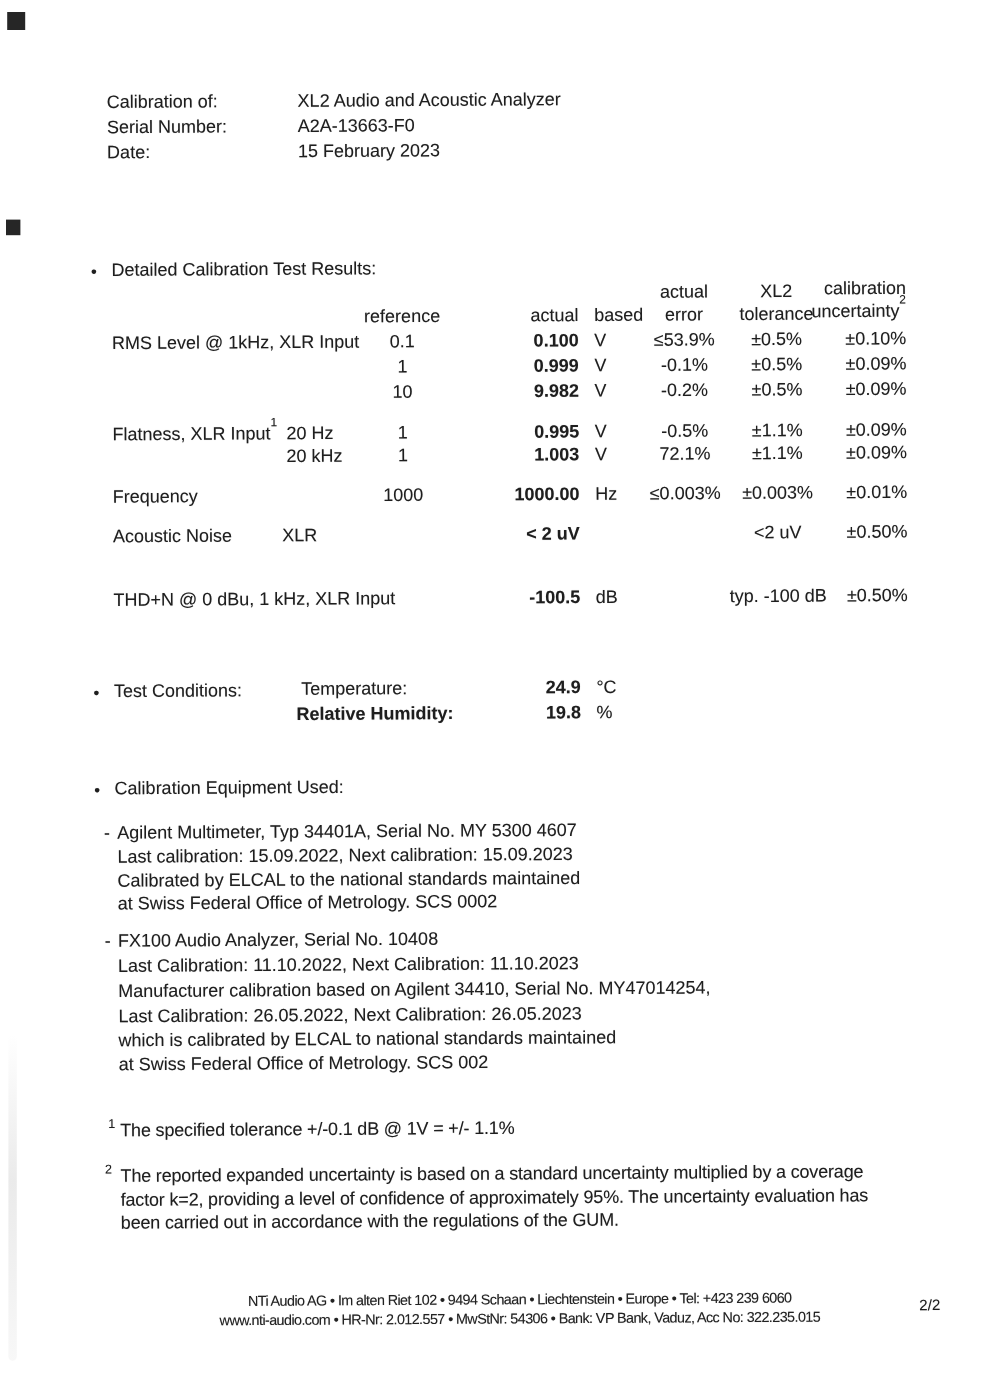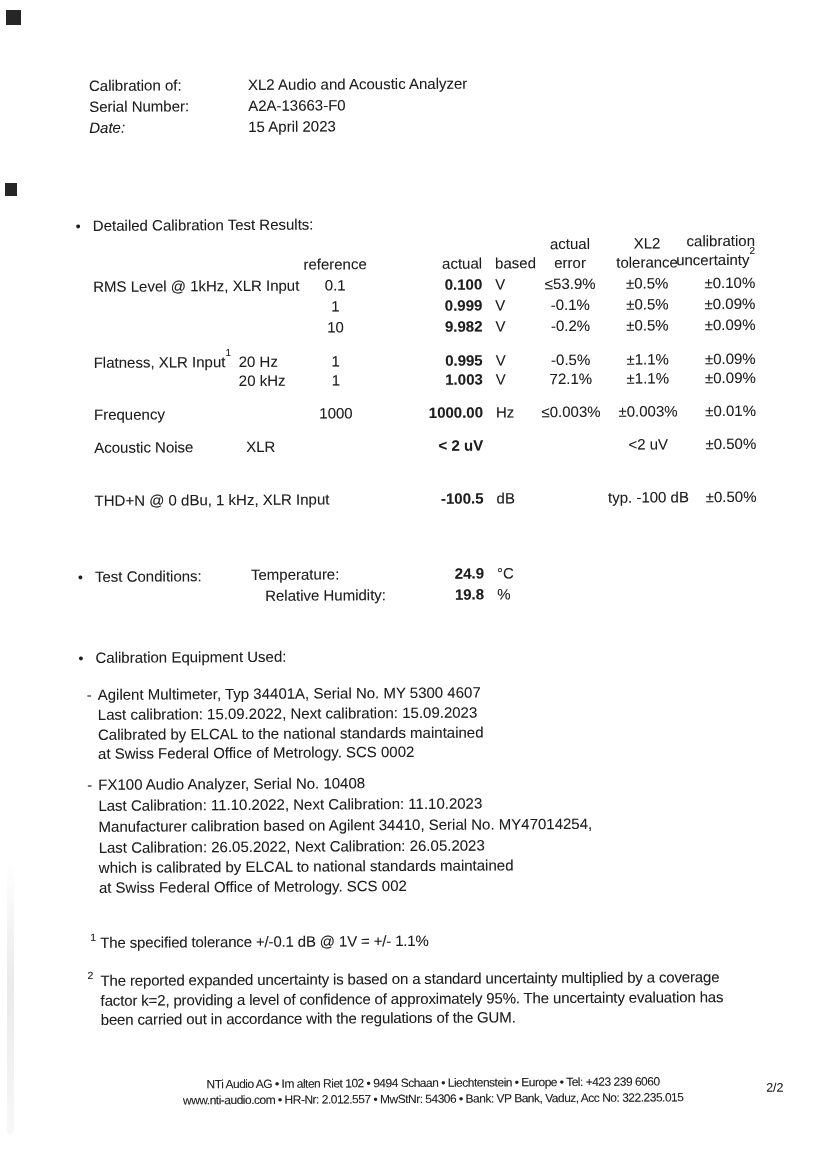--- a/index.html
+++ b/index.html
@@ -10,21 +10,21 @@
     text-shadow:0 0 .6px rgba(45,45,45,.38);
   }
   .content{position:absolute;left:0;top:0;width:819px;height:1156px;transform:rotate(-0.35deg);transform-origin:50% 50%;}
   .abs{position:absolute;white-space:nowrap;}
   .bullet{position:absolute;left:78px;font-size:14px;}
   .dash{position:absolute;left:86px;}
   
   .trow{position:absolute;left:0;width:819px;height:20px;}
   .cl{position:absolute;left:95px;white-space:nowrap;}
   .cc{position:absolute;left:240px;white-space:nowrap;}
-  .cc2{left:247px;}
+  .cc2{left:236px;}
   .cr{position:absolute;left:300px;width:74px;text-align:center;white-space:nowrap;}
   .ca{position:absolute;left:392px;width:92px;text-align:right;font-weight:bold;white-space:nowrap;}
   .cu{position:absolute;left:497px;white-space:nowrap;}
   .ce{position:absolute;left:530px;width:84px;text-align:center;white-space:nowrap;}
   .ct{position:absolute;left:603px;width:92px;text-align:center;white-space:nowrap;}
   .cn{position:absolute;left:665px;width:92px;text-align:right;white-space:nowrap;}
   .hdr{font-weight:normal;padding-right:5px;}
   sup.s{font-size:10px;position:relative;top:-5px;line-height:0;}
   .fnm{position:absolute;font-size:10.5px;}
   .fn-line{letter-spacing:-0.15px;}
@@ -41,22 +41,22 @@
   <div class="mark" style="left:6px;top:10px;width:15px;height:15px;"></div>
   <div class="mark" style="left:5px;top:183px;width:12px;height:13px;"></div>
   <div class="streak"></div>
 
   <div class="content">
 
     <div class="abs" style="left:92px;top:75px;">Calibration of:</div>
     <div class="abs" style="left:251px;top:75px;">XL2 Audio and Acoustic Analyzer</div>
     <div class="abs" style="left:92px;top:96px;">Serial Number:</div>
     <div class="abs" style="left:251px;top:96px;">A2A-13663-F0</div>
-    <div class="abs" style="left:92px;top:117px;font-style:italic;">Date:</div>
-    <div class="abs" style="left:251px;top:117px;">15 April 2023</div>
+    <div class="abs" style="left:92px;top:117px;">Date:</div>
+    <div class="abs" style="left:251px;top:117px;">15 February 2023</div>
 
     <span class="bullet" style="top:216px;">•</span>
     <div class="abs" style="left:95px;top:215px;">Detailed Calibration Test Results:</div>
 
     <div class="trow" style="top:236px;">
       <span class="ce">actual</span>
       <span class="ct">XL2</span>
       <span class="cn" style="top:-2px;">calibration</span>
     </div>
     <div class="trow" style="top:255px;">
@@ -137,21 +137,21 @@
       <span class="cu">dB</span>
       <span class="ct">typ. -100 dB</span>
       <span class="cn">±0.50%</span>
     </div>
 
     <span class="bullet" style="top:567px;">•</span>
     <div class="abs" style="left:95px;top:566px;">Test Conditions:</div>
     <div class="abs" style="left:251px;top:565px;">Temperature:</div>
     <div class="abs ca" style="top:565px;">24.9</div>
     <div class="abs" style="left:497px;top:565px;">°C</div>
-    <div class="abs" style="left:265px;top:586px;">Relative Humidity:</div>
+    <div class="abs" style="left:247px;top:586px;font-weight:bold;">Relative Humidity:</div>
     <div class="abs ca" style="top:586px;">19.8</div>
     <div class="abs" style="left:497px;top:586px;">%</div>
 
     <span class="bullet" style="top:648px;">•</span>
     <div class="abs" style="left:95px;top:647px;">Calibration Equipment Used:</div>
 
     <span class="dash" style="top:684px;">-</span>
     <div class="abs" style="left:97px;top:684px;">Agilent Multimeter, Typ 34401A, Serial No. MY 5300 4607</div>
     <div class="abs" style="left:97px;top:704px;">Last calibration: 15.09.2022, Next calibration: 15.09.2023</div>
     <div class="abs" style="left:97px;top:724px;">Calibrated by ELCAL to the national standards maintained</div>

